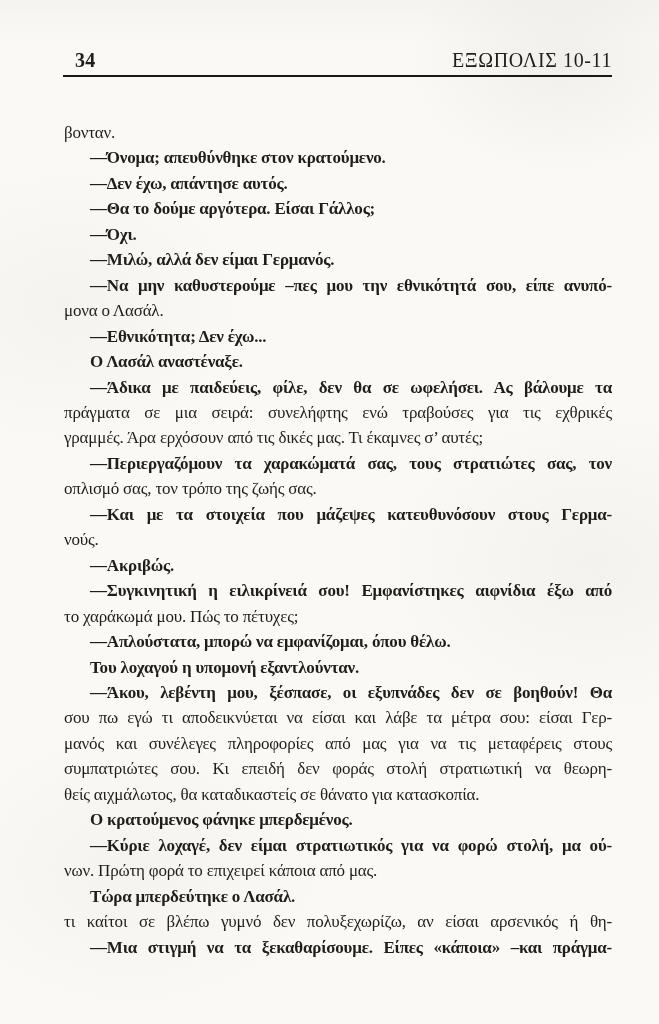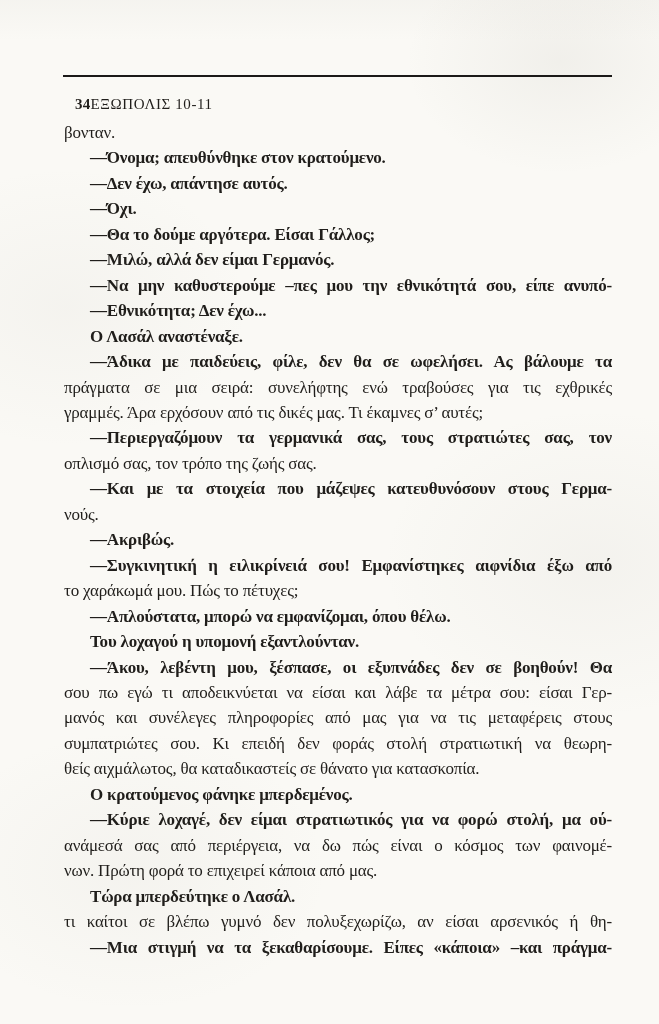--- a/index.html
+++ b/index.html
@@ -32,32 +32,32 @@
       radial-gradient(300px 220px at 90% 55%, rgba(165,160,150,0.08), rgba(165,160,150,0) 70%),
       radial-gradient(280px 200px at 20% 85%, rgba(170,165,155,0.07), rgba(170,165,155,0) 70%),
       linear-gradient(180deg, rgba(200,196,188,0.10), rgba(255,255,255,0) 40px);
   }
   .hdr {
     position: absolute;
     left: 64px;
     top: 50px;
     width: 548px;
     display: flex;
+    justify-content: space-between;
     align-items: baseline;
-    font-size: 15px;
+    font-size: 20px;
     line-height: 20px;
   }
   .pagenum {
     padding-left: 11px;
     font-weight: 600;
     letter-spacing: 0.3px;
   }
   .jtitle {
     letter-spacing: 0.6px;
-    margin-top: 44px;
   }
   .rule {
     position: absolute;
     left: 63px;
     top: 75px;
     width: 549px;
     height: 2px;
     background: var(--rule, #1b1918);
   }
   .text {
@@ -91,44 +91,45 @@
       <div class="para">
         <div class="line end">βονταν.</div>
       </div>
       <div class="para">
         <div class="line ind end">—Όνομα; απευθύνθηκε στον κρατούμενο.</div>
       </div>
       <div class="para">
         <div class="line ind end">—Δεν έχω, απάντησε αυτός.</div>
       </div>
       <div class="para">
-        <div class="line ind end">—Όχι.</div>
+        <div class="line ind end">—Θα το δούμε αργότερα. Είσαι Γάλλος;</div>
       </div>
       <div class="para">
-        <div class="line ind end">—Θα το δούμε αργότερα. Είσαι Γάλλος;</div>
+        <div class="line ind end">—Όχι.</div>
       </div>
       <div class="para">
         <div class="line ind end">—Μιλώ, αλλά δεν είμαι Γερμανός.</div>
       </div>
       <div class="para">
         <div class="line ind">—Να μην καθυστερούμε –πες μου την εθνικότητά σου, είπε ανυπό-</div>
+        <div class="line end">μονα ο Λασάλ.</div>
       </div>
       <div class="para">
         <div class="line ind end">—Εθνικότητα; Δεν έχω...</div>
       </div>
       <div class="para">
         <div class="line ind end">Ο Λασάλ αναστέναξε.</div>
       </div>
       <div class="para">
         <div class="line ind">—Άδικα με παιδεύεις, φίλε, δεν θα σε ωφελήσει. Ας βάλουμε τα</div>
         <div class="line">πράγματα σε μια σειρά: συνελήφτης ενώ τραβούσες για τις εχθρικές</div>
         <div class="line end">γραμμές. Άρα ερχόσουν από τις δικές μας. Τι έκαμνες σ’ αυτές;</div>
       </div>
       <div class="para">
-        <div class="line ind">—Περιεργαζόμουν τα γερμανικά σας, τους στρατιώτες σας, τον</div>
+        <div class="line ind">—Περιεργαζόμουν τα χαρακώματά σας, τους στρατιώτες σας, τον</div>
         <div class="line end">οπλισμό σας, τον τρόπο της ζωής σας.</div>
       </div>
       <div class="para">
         <div class="line ind">—Και με τα στοιχεία που μάζεψες κατευθυνόσουν στους Γερμα-</div>
         <div class="line end">νούς.</div>
       </div>
       <div class="para">
         <div class="line ind end">—Ακριβώς.</div>
       </div>
       <div class="para">
@@ -146,21 +147,20 @@
         <div class="line">σου πω εγώ τι αποδεικνύεται να είσαι και λάβε τα μέτρα σου: είσαι Γερ-</div>
         <div class="line">μανός και συνέλεγες πληροφορίες από μας για να τις μεταφέρεις στους</div>
         <div class="line">συμπατριώτες σου. Κι επειδή δεν φοράς στολή στρατιωτική να θεωρη-</div>
         <div class="line end">θείς αιχμάλωτος, θα καταδικαστείς σε θάνατο για κατασκοπία.</div>
       </div>
       <div class="para">
         <div class="line ind end">Ο κρατούμενος φάνηκε μπερδεμένος.</div>
       </div>
       <div class="para">
         <div class="line ind">—Κύριε λοχαγέ, δεν είμαι στρατιωτικός για να φορώ στολή, μα ού-</div>
-        <div class="line">ανάμεσά σας από περιέργεια, να δω πώς είναι ο κόσμος των φαινομέ-</div>
         <div class="line end">νων. Πρώτη φορά το επιχειρεί κάποια από μας.</div>
       </div>
       <div class="para">
         <div class="line ind end">Τώρα μπερδεύτηκε ο Λασάλ.</div>
       </div>
       <div class="para">
         <div class="line">τι καίτοι σε βλέπω γυμνό δεν πολυξεχωρίζω, αν είσαι αρσενικός ή θη-</div>
         <div class="line ind">—Μια στιγμή να τα ξεκαθαρίσουμε. Είπες «κάποια» –και πράγμα-</div>
       </div>
     </main>

